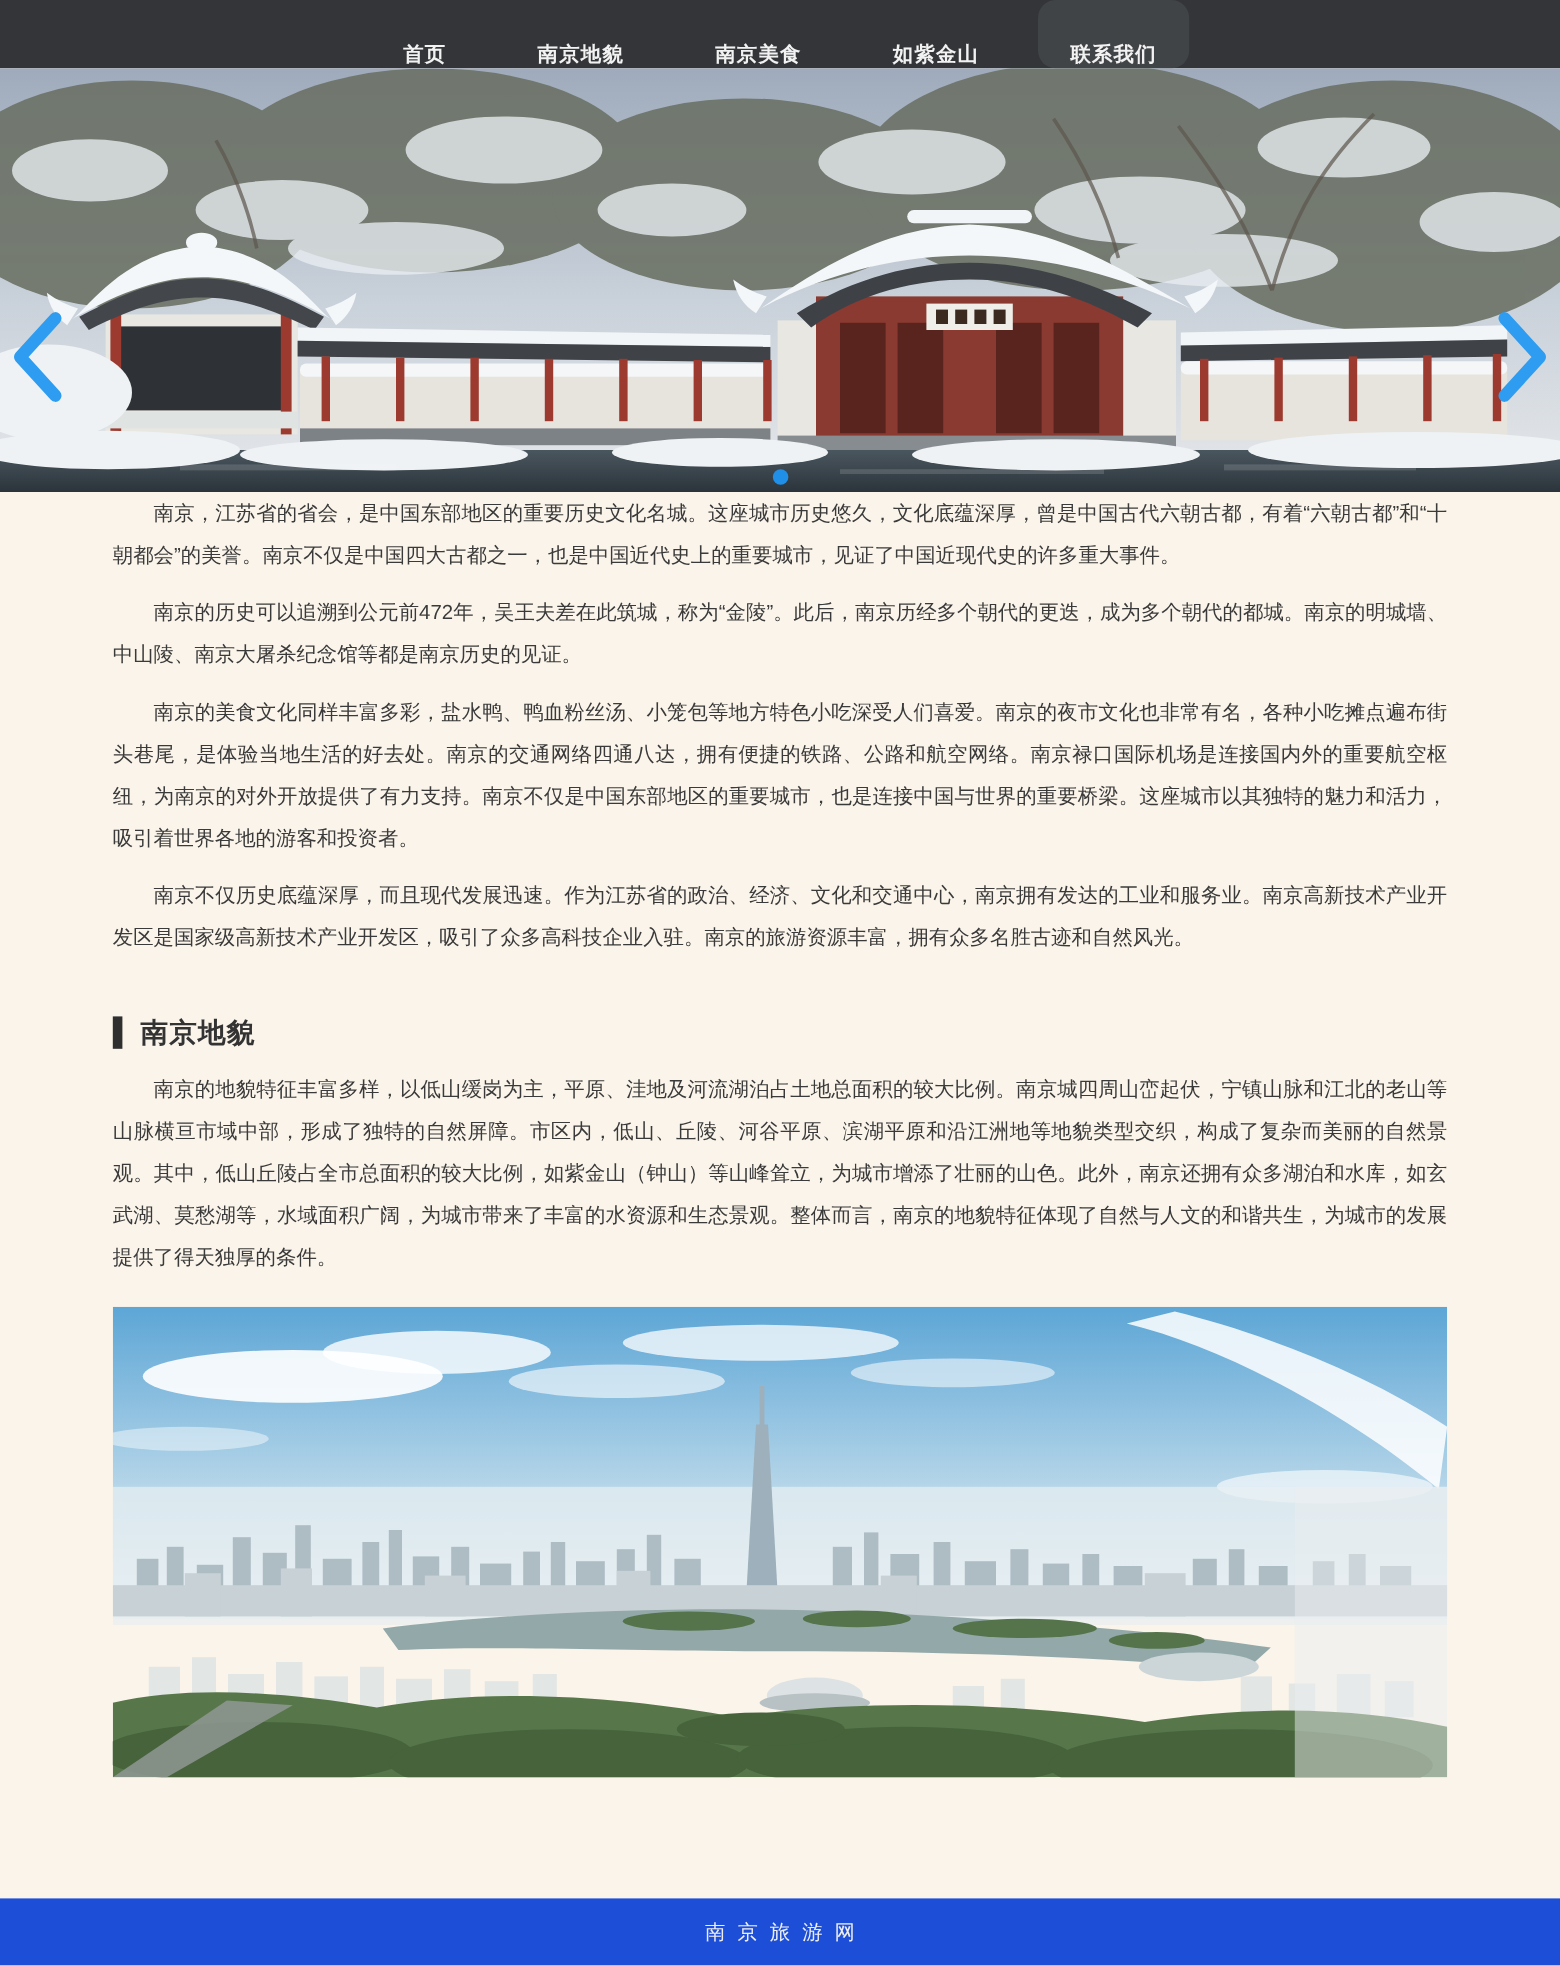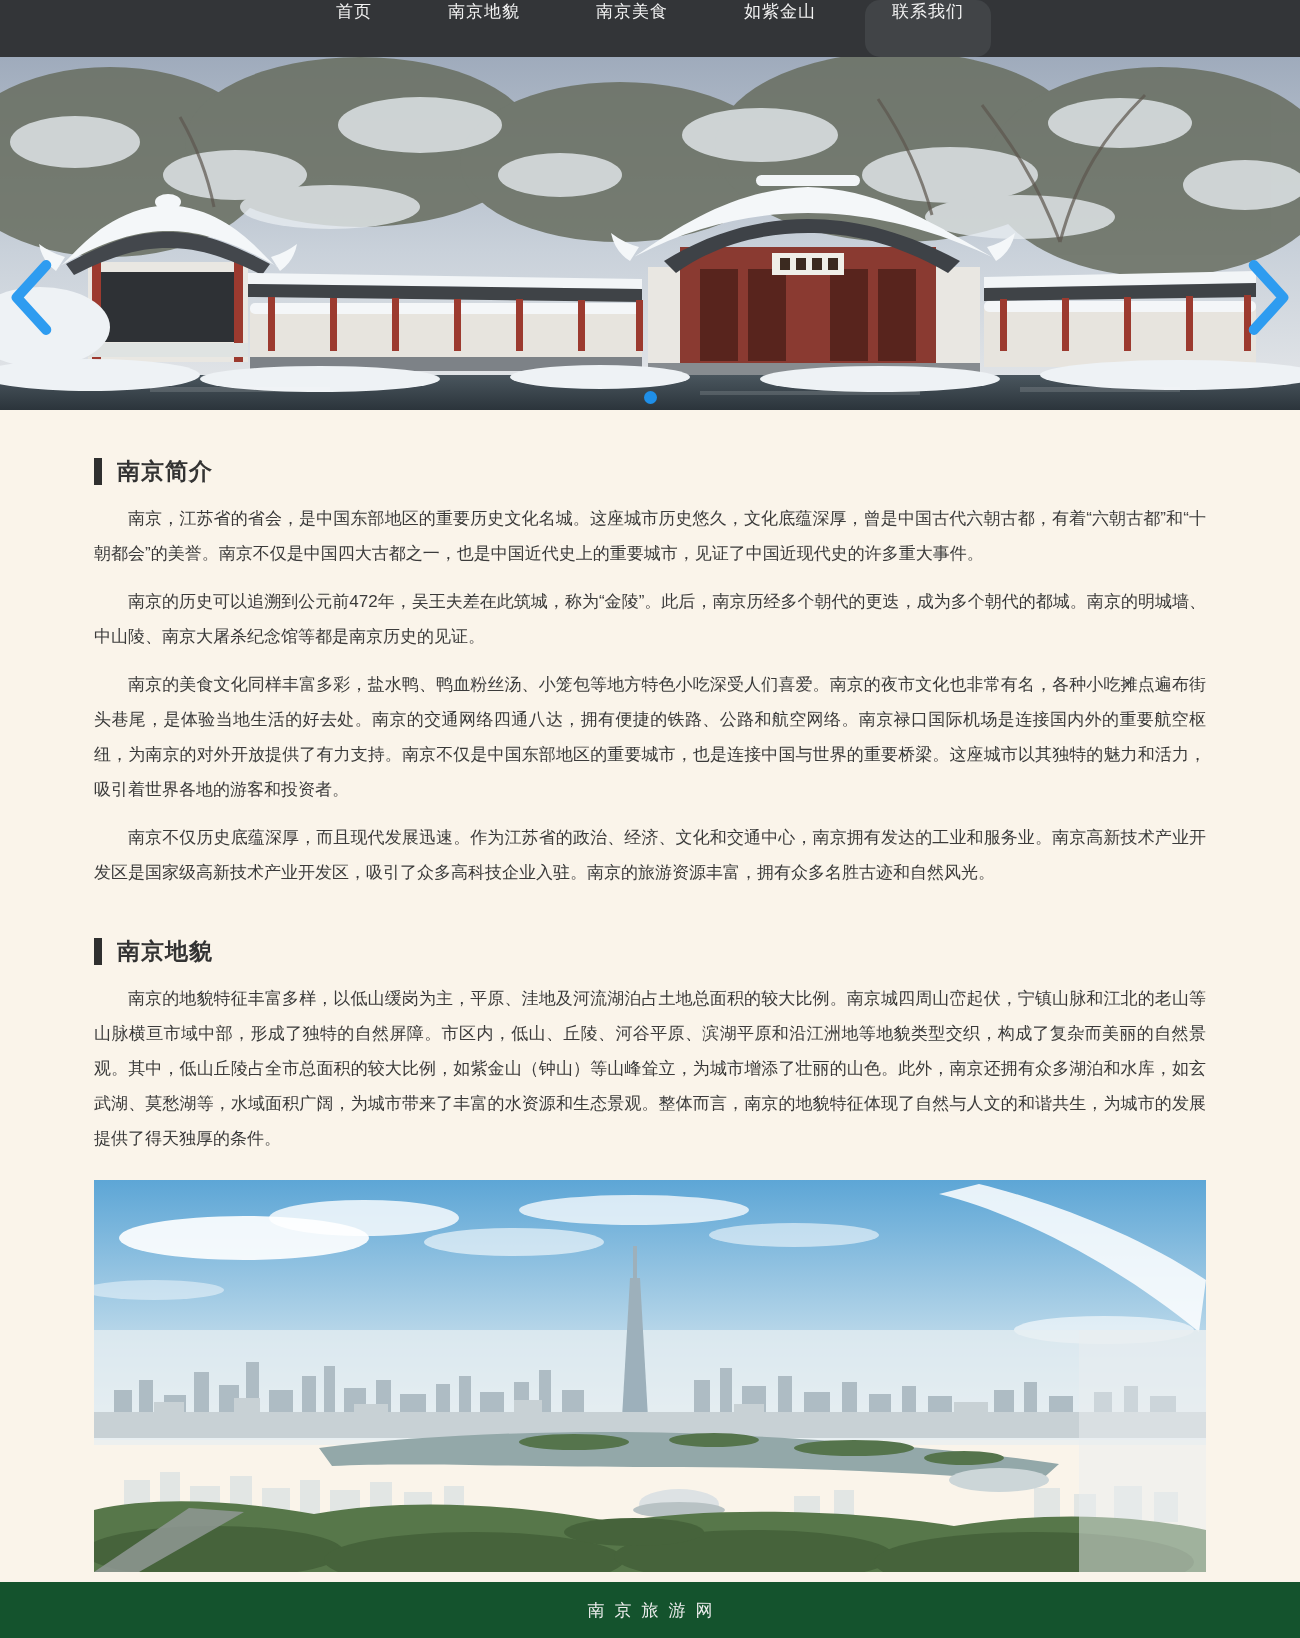--- a/index.html
+++ b/index.html
@@ -10,24 +10,25 @@
     color:#383838;
     position:relative;
     overflow:hidden;
   }
   
   .topnav{
     height:57px;background:#333538;
     display:flex;justify-content:center;align-items:stretch;
   }
   .topnav .nav-item{
-    display:flex;align-items:flex-start;
+    display:flex;align-items:flex-end;
     padding:0 27px;margin:0 11px;
     color:#f2f2f2;font-size:17px;cursor:pointer;
     letter-spacing:1px;
+    font-weight:bold;
   }
   .topnav .nav-item.highlight{background:#414447;border-radius:15px;}
   
   .hero{position:relative;width:1300px;height:353px;background:#b9c2ce;}
   .hero svg{display:block;width:1300px;height:353px;}
   .carousel-arrow{
     position:absolute;top:210px;width:44px;height:60px;
     display:flex;align-items:center;justify-content:center;cursor:pointer;
   }
   .carousel-arrow.prev{left:8px;}
@@ -56,21 +57,21 @@
     margin:0 0 13px 0;
     font-size:17px;line-height:35px;
     text-align:justify;text-indent:2em;
     color:#3a3a3a;
   }
   .city-figure{margin:24px 0 0 0;width:1112px;height:392px;}
   .city-figure svg{display:block;width:1112px;height:392px;}
   
   .footer{
     position:absolute;left:0;bottom:0;width:1300px;height:56px;
-    background:#14532d;display:flex;align-items:center;justify-content:center;
+    background:#1d4ed8;display:flex;align-items:center;justify-content:center;
   }
   .footer .site-name{
     color:#eeeeee;font-size:17px;letter-spacing:10px;text-indent:10px;
   }
 </style>
 </head>
 <body>
 
 <nav class="topnav">
   <div class="nav-item">
@@ -227,24 +228,20 @@
     </svg>
   </div>
   <div class="carousel-dots">
     <span class="dot"></span>
   </div>
 </div>
 
 <main class="content">
 
   <section class="section">
-    <div class="section-head">
-      <span class="head-bar"></span>
-      <h2>南京简介</h2>
-    </div>
     <p>南京，江苏省的省会，是中国东部地区的重要历史文化名城。这座城市历史悠久，文化底蕴深厚，曾是中国古代六朝古都，有着“六朝古都”和“十朝都会”的美誉。南京不仅是中国四大古都之一，也是中国近代史上的重要城市，见证了中国近现代史的许多重大事件。</p>
     <p>南京的历史可以追溯到公元前472年，吴王夫差在此筑城，称为“金陵”。此后，南京历经多个朝代的更迭，成为多个朝代的都城。南京的明城墙、中山陵、南京大屠杀纪念馆等都是南京历史的见证。</p>
     <p>南京的美食文化同样丰富多彩，盐水鸭、鸭血粉丝汤、小笼包等地方特色小吃深受人们喜爱。南京的夜市文化也非常有名，各种小吃摊点遍布街头巷尾，是体验当地生活的好去处。南京的交通网络四通八达，拥有便捷的铁路、公路和航空网络。南京禄口国际机场是连接国内外的重要航空枢纽，为南京的对外开放提供了有力支持。南京不仅是中国东部地区的重要城市，也是连接中国与世界的重要桥梁。这座城市以其独特的魅力和活力，吸引着世界各地的游客和投资者。</p>
     <p>南京不仅历史底蕴深厚，而且现代发展迅速。作为江苏省的政治、经济、文化和交通中心，南京拥有发达的工业和服务业。南京高新技术产业开发区是国家级高新技术产业开发区，吸引了众多高科技企业入驻。南京的旅游资源丰富，拥有众多名胜古迹和自然风光。</p>
   </section>
 
   <section class="section">
     <div class="section-head">
       <span class="head-bar"></span>
       <h2>南京地貌</h2>

